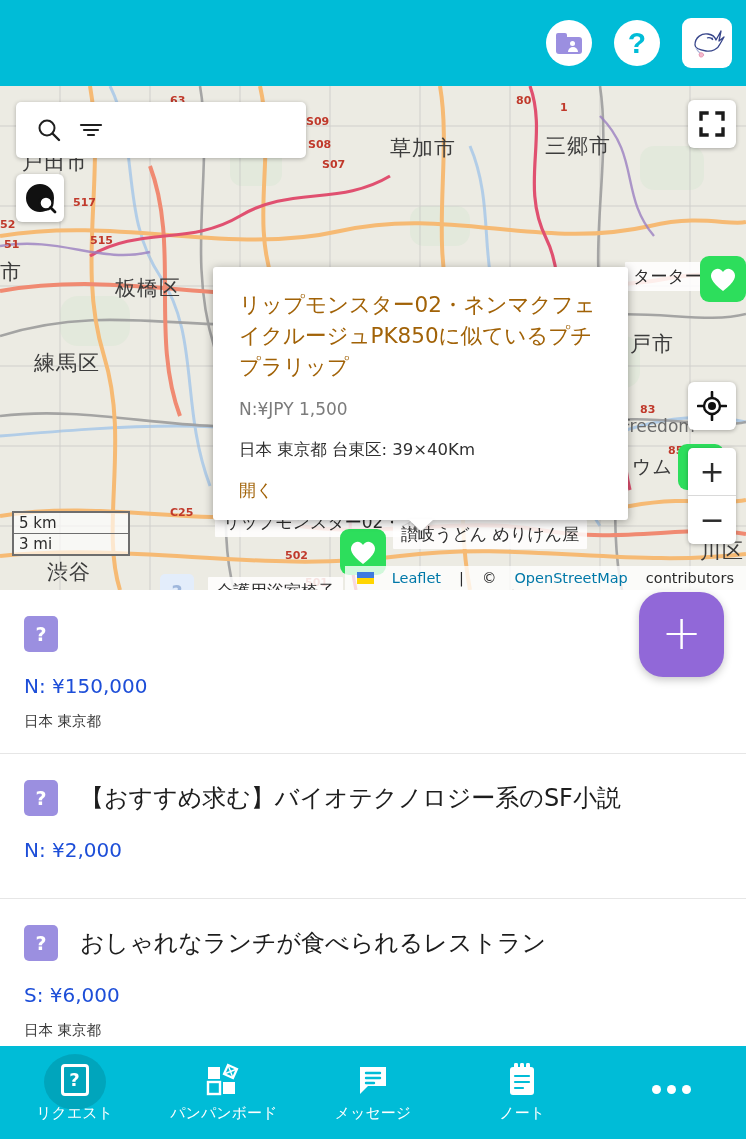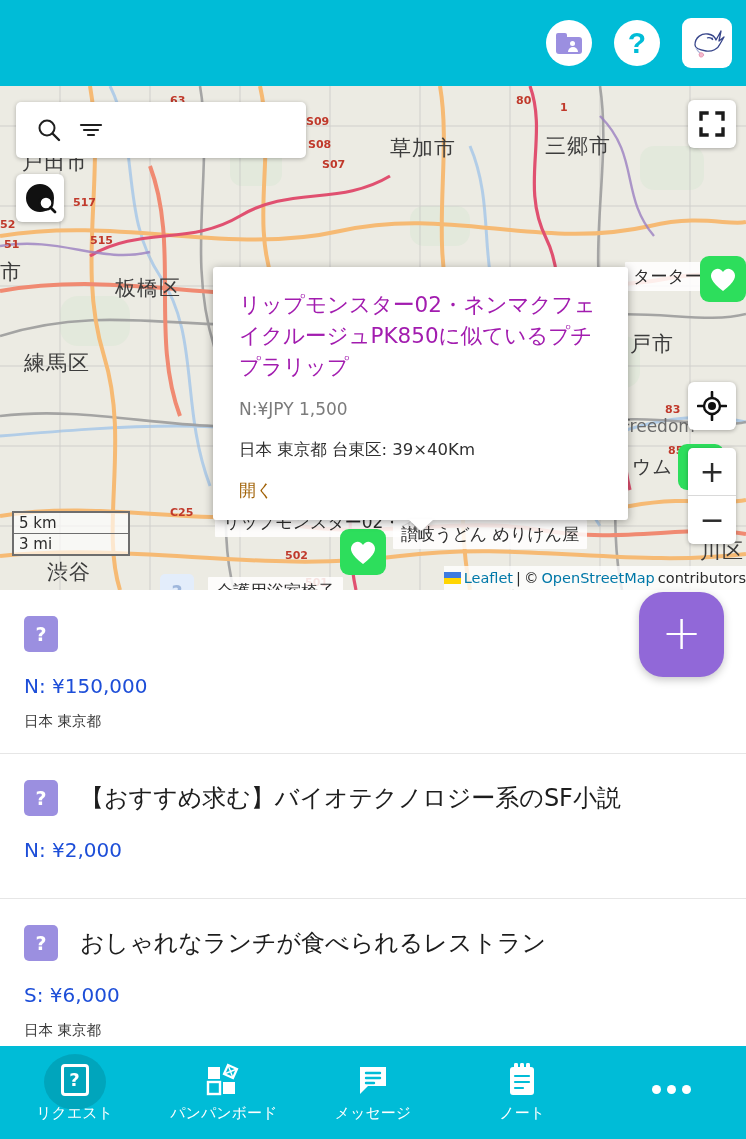--- a/index.html
+++ b/index.html
@@ -115,21 +115,21 @@
     font-size: 17px; padding: 3px 8px; white-space: nowrap; z-index: 13;
     font-family: "DejaVu Sans", sans-serif; border-radius: 1px;
   }
 
   .popup {
     position: absolute; left: 213px; top: 181px; width: 415px;
     background: #fff; border-radius: 3px; box-shadow: 0 2px 10px rgba(0,0,0,.35);
     padding: 22px 26px 18px 26px; z-index: 30;
   }
   .popup-title {
-    font-size: 21.5px; line-height: 1.45; color: #a21caf;
+    font-size: 21.5px; line-height: 1.45; color: #a16207;
     font-family: "DejaVu Sans", sans-serif; margin-bottom: 16px;
   }
   .popup-price { font-size: 17px; color: #7b7b7b; margin-bottom: 15px;
     font-family: "DejaVu Sans", sans-serif; }
   .popup-loc { font-size: 16.5px; color: #303030; margin-bottom: 18px;
     font-family: "DejaVu Sans", sans-serif; margin-top: 20px; }
   .popup-link { font-size: 17px; color: #a16207; cursor: pointer;
     font-family: "DejaVu Sans", sans-serif; }
   .popup-arrow {
     position: absolute; left: 50%; bottom: -11px; margin-left: -13px;
@@ -145,21 +145,21 @@
   .scale div {
     border: 2px solid #6e6e6e; color: #2b2b2b; font-size: 15px;
     padding: 1px 5px; background: rgba(255,255,255,.65);
   }
   .scale .top { border-bottom: none; }
   .scale .bot { border-top: 1px solid #6e6e6e; }
 
   .attrib {
     position: absolute; right: 0; bottom: 0; height: 24px; z-index: 18;
     background: rgba(255,255,255,.78); font-size: 14.5px; color: #2b2b2b;
-    display: flex; align-items: center; padding: 0 0; gap: 3px;
+    display: flex; align-items: center; padding: 0 12px; gap: 18px;
     font-family: "DejaVu Sans", sans-serif;
   }
   .attrib a { color: #0078a8; text-decoration: none; }
   .flag { width: 17px; height: 12px; display: inline-block;
     background: linear-gradient(#3d7be0 50%, #ffd500 50%); }
 
   
   .list {
     position: absolute; top: 590px; left: 0; width: 746px; height: 465px;
     background: #ffffff; overflow: hidden;
@@ -291,21 +291,21 @@
         <path d="M240 280 C300 290 350 270 410 286"></path>
         <path d="M470 300 C520 314 560 296 610 312"></path>
       </g>
     </svg>
 
     <div class="map-label city" style="left:22px;top:62px">戸田市</div>
     <div class="map-label city" style="left:390px;top:48px">草加市</div>
     <div class="map-label city" style="left:545px;top:46px">三郷市</div>
     <div class="map-label city" style="left:0px;top:172px">市</div>
     <div class="map-label city" style="left:115px;top:188px">板橋区</div>
-    <div class="map-label city" style="left:24px;top:263px">練馬区</div>
+    <div class="map-label city" style="left:34px;top:263px">練馬区</div>
     <div class="map-label city" style="left:630px;top:244px">戸市</div>
     <div class="map-label city" style="left:392px;top:384px">墨田区</div>
     <div class="map-label city" style="left:700px;top:451px">川区</div>
     <div class="map-label city" style="left:47px;top:472px">渋谷</div>
     <div class="map-label city" style="left:632px;top:368px;font-size:19px">ウム</div>
     <div class="map-label" style="left:575px;top:330px;font-size:17px;color:#6a6a6a">CarryFreedom</div>
 
     <div class="map-label rdnum" style="left:170px;top:8px">63</div>
     <div class="map-label rdnum" style="left:516px;top:8px">80</div>
     <div class="map-label rdnum" style="left:560px;top:15px">1</div>
@@ -316,21 +316,21 @@
     <div class="map-label rdnum" style="left:73px;top:110px">517</div>
     <div class="map-label rdnum" style="left:0px;top:132px">52</div>
     <div class="map-label rdnum" style="left:4px;top:152px">51</div>
     <div class="map-label rdnum" style="left:90px;top:148px">515</div>
     <div class="map-label rdnum" style="left:170px;top:420px">C25</div>
     <div class="map-label rdnum" style="left:285px;top:463px">502</div>
     <div class="map-label rdnum" style="left:305px;top:490px">501</div>
     <div class="map-label rdnum" style="left:545px;top:395px">703</div>
     <div class="map-label rdnum" style="left:592px;top:398px">705</div>
 
-    <div class="map-label rdnum" style="left:665px;top:317px">83</div>
+    <div class="map-label rdnum" style="left:640px;top:317px">83</div>
     <div class="map-label rdnum" style="left:668px;top:358px">85</div>
 
     <div class="heart-mk" style="left:700px;top:170px">
       <svg width="28" height="26" viewBox="0 0 28 26">
           <path d="M14 25 C2 16 0 10 3.5 5.5 C7 1 12 2.5 14 6 C16 2.5 21 1 24.5 5.5 C28 10 26 16 14 25 Z" fill="#fff"></path>
         </svg>
     </div>
     <div class="heart-mk" style="left:678px;top:358px">
       <svg width="28" height="26" viewBox="0 0 28 26">
           <path d="M14 25 C2 16 0 10 3.5 5.5 C7 1 12 2.5 14 6 C16 2.5 21 1 24.5 5.5 C28 10 26 16 14 25 Z" fill="#fff"></path>

